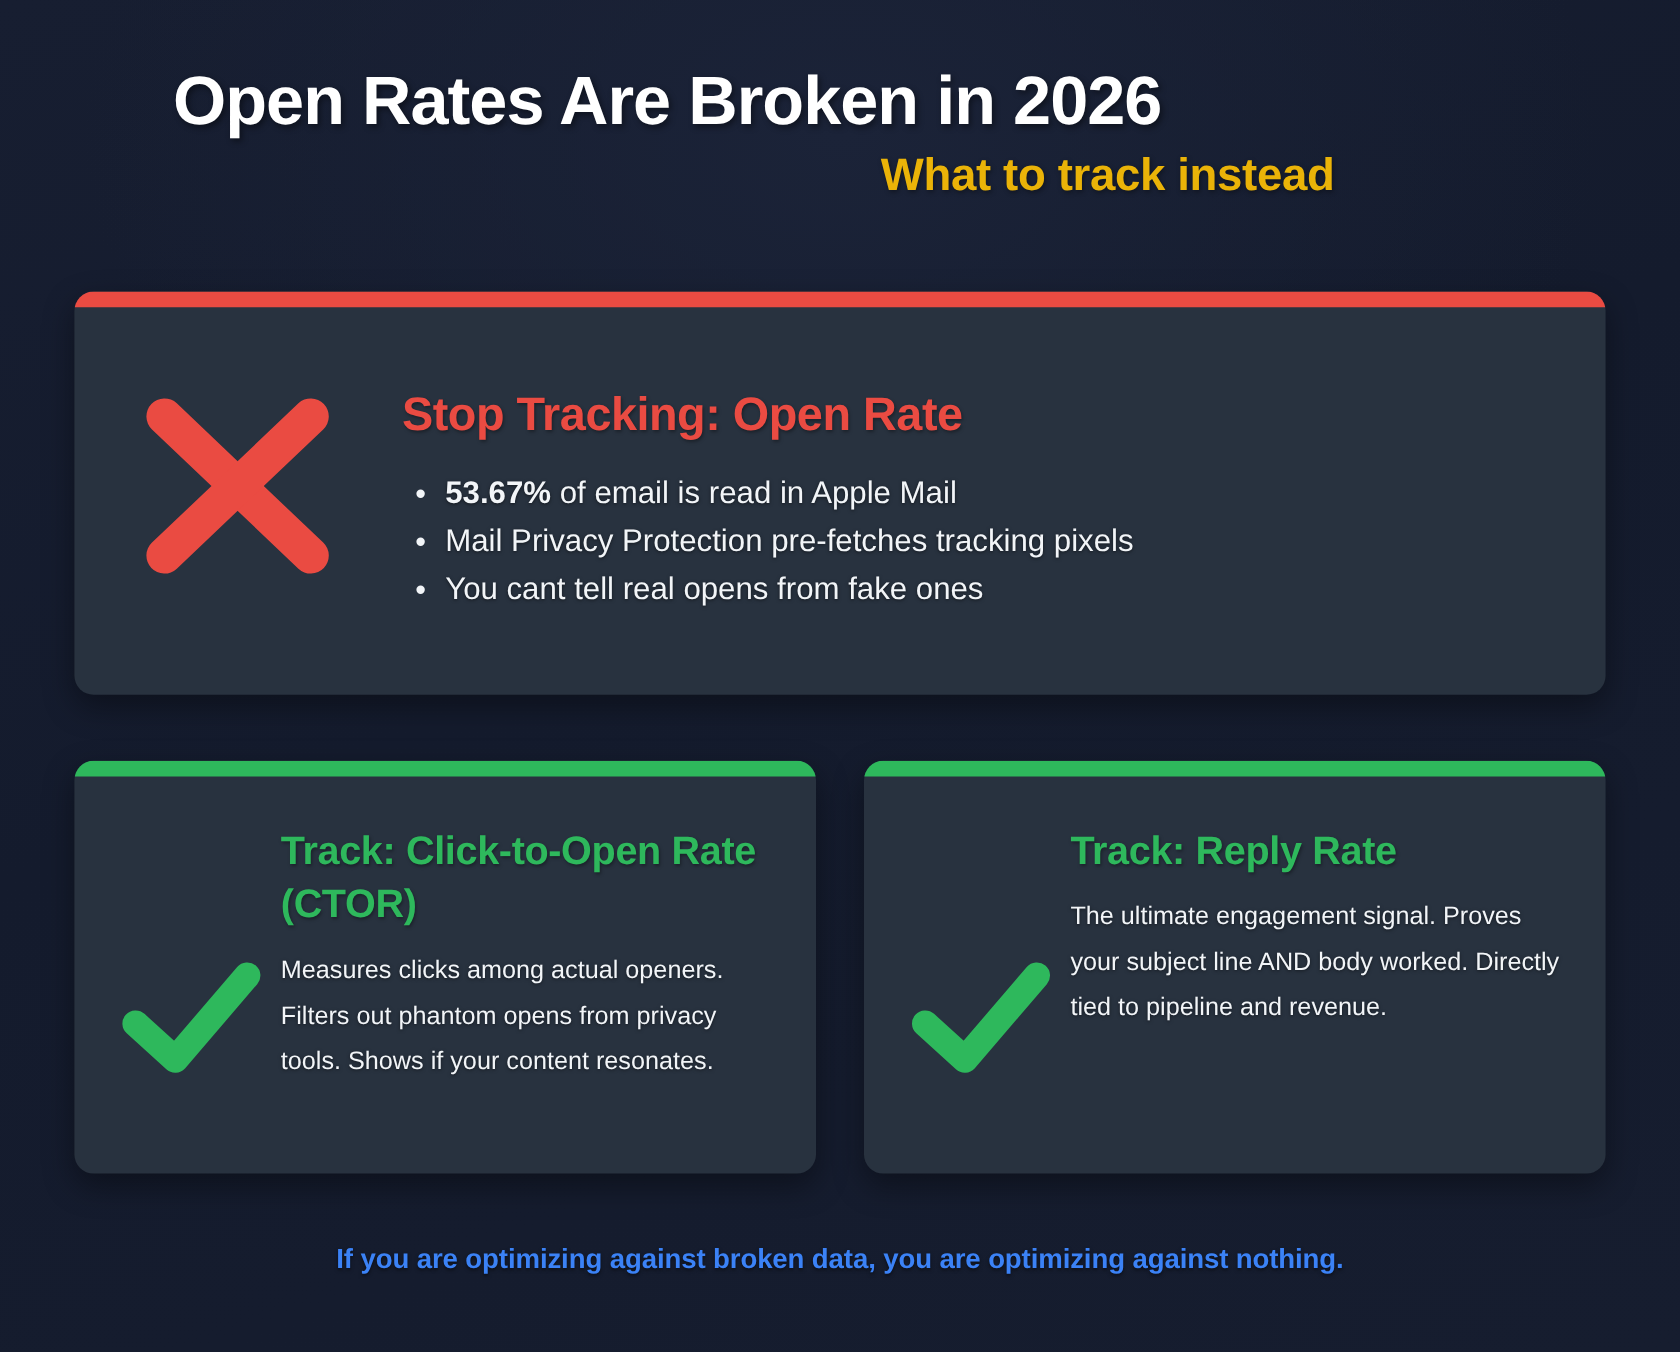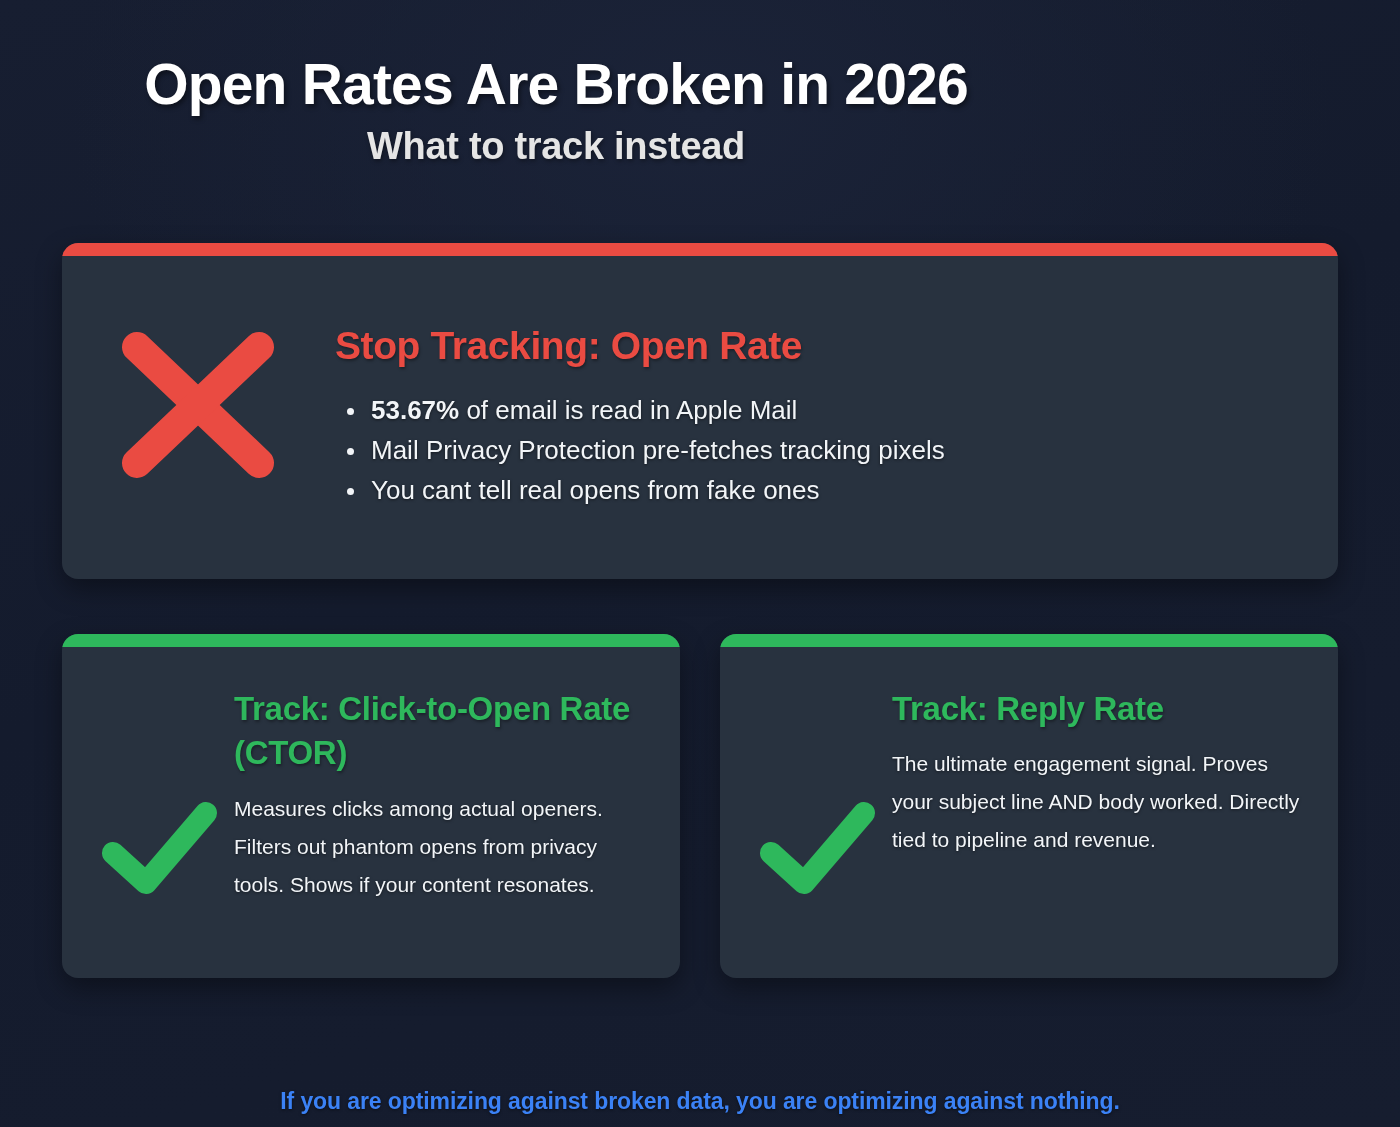--- a/index.html
+++ b/index.html
@@ -40,23 +40,24 @@
     letter-spacing: -0.8px;
     color: #ffffff;
     line-height: 1.06;
     text-shadow: 2px 3px 5px rgba(0,0,0,0.45);
   }
   .subtitle {
     margin-top: 12px;
     font-size: 38px;
     font-weight: bold;
     letter-spacing: -0.3px;
-    color: #e5e5e5;
+    color: #eab308;
     line-height: 1.1;
     text-shadow: 1px 2px 4px rgba(0,0,0,0.4);
+    text-align: right;
   }
 
   
   .card {
     position: absolute;
     border-radius: 16px;
     background: #28323f;
     box-shadow: 0 10px 26px rgba(0,0,0,0.38);
     overflow: hidden;
   }
@@ -170,21 +171,21 @@
     font-size: 21px;
     line-height: 38px;
     color: #f2f5f8;
     text-shadow: 0 1px 3px rgba(0,0,0,0.5);
   }
   .track-right .track-text { margin-top: 14px; }
 
   
   .footer {
     position: absolute;
-    top: 1088px;
+    top: 1036px;
     left: 0;
     width: 1400px;
     text-align: center;
     font-size: 23px;
     font-weight: bold;
     color: #3b82f6;
     letter-spacing: -0.1px;
     text-shadow: 0 1px 3px rgba(0,0,0,0.5);
   }
 </style>

